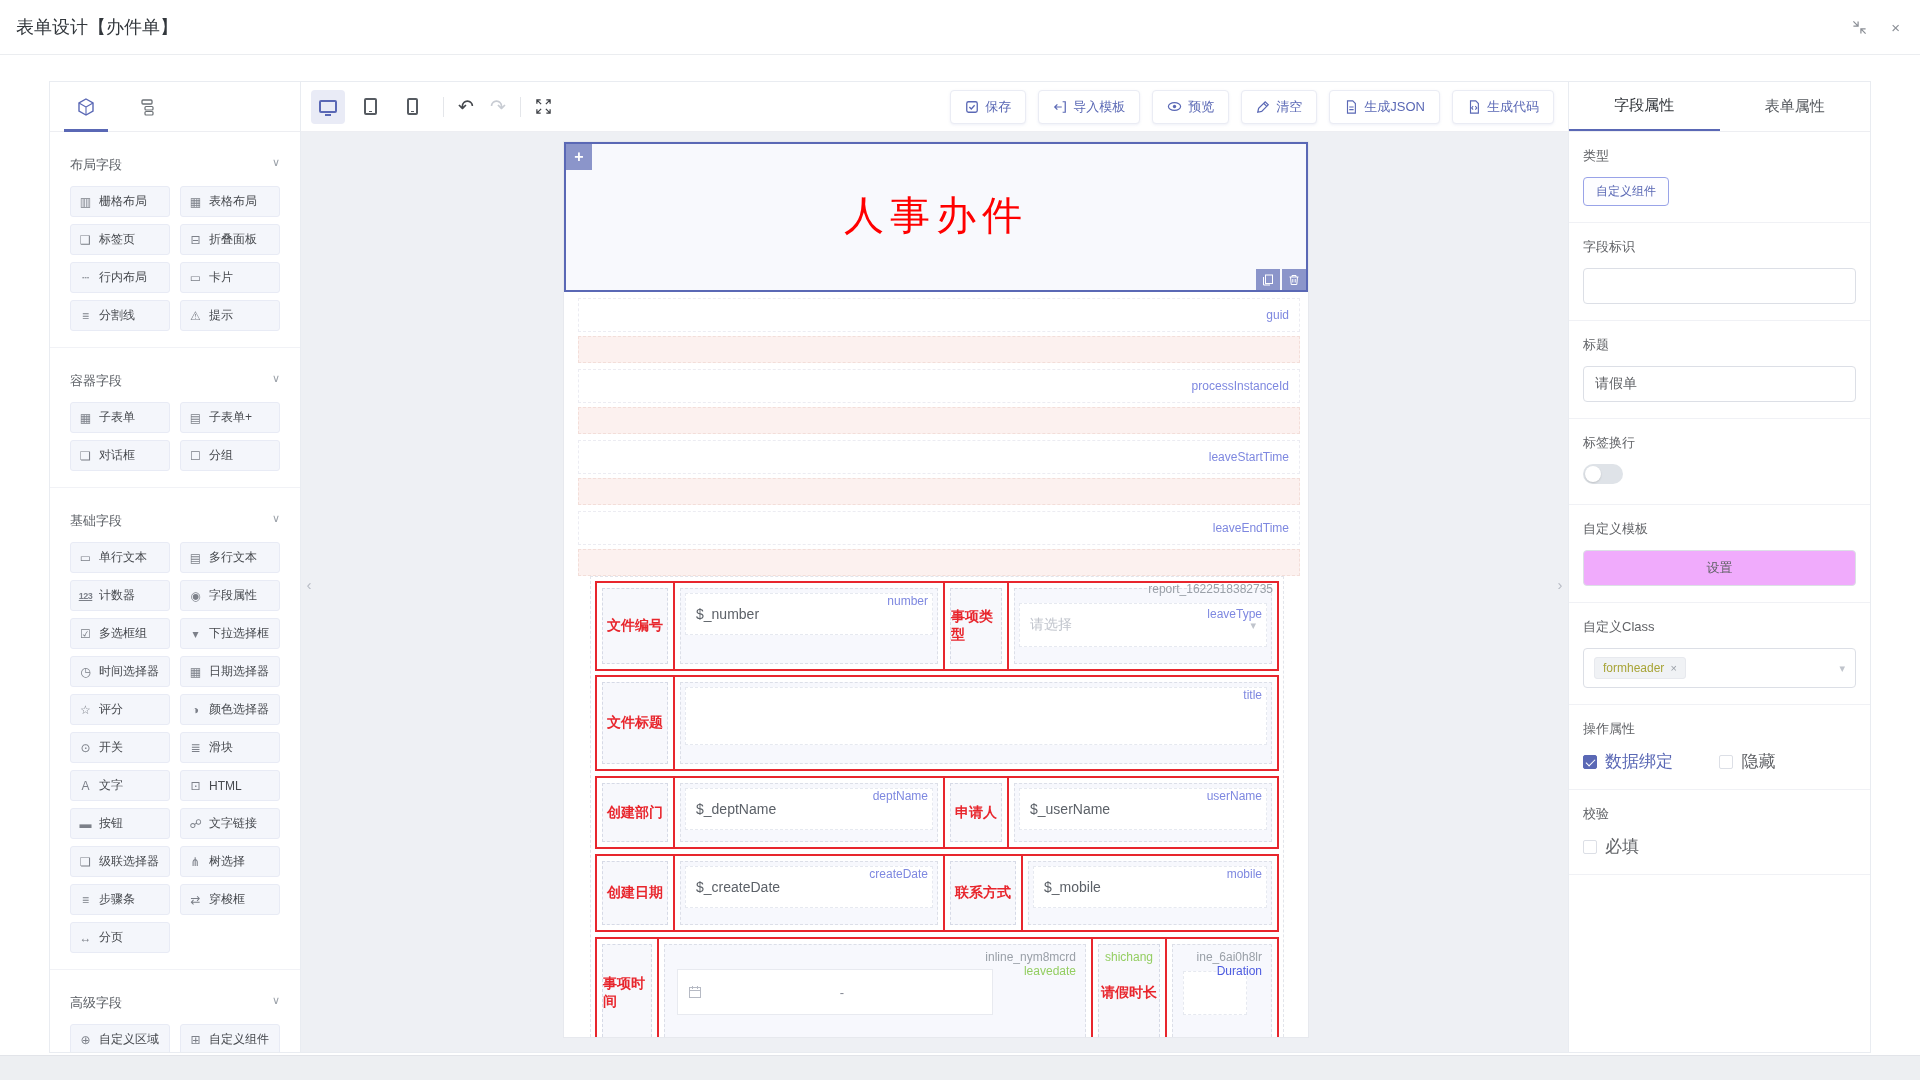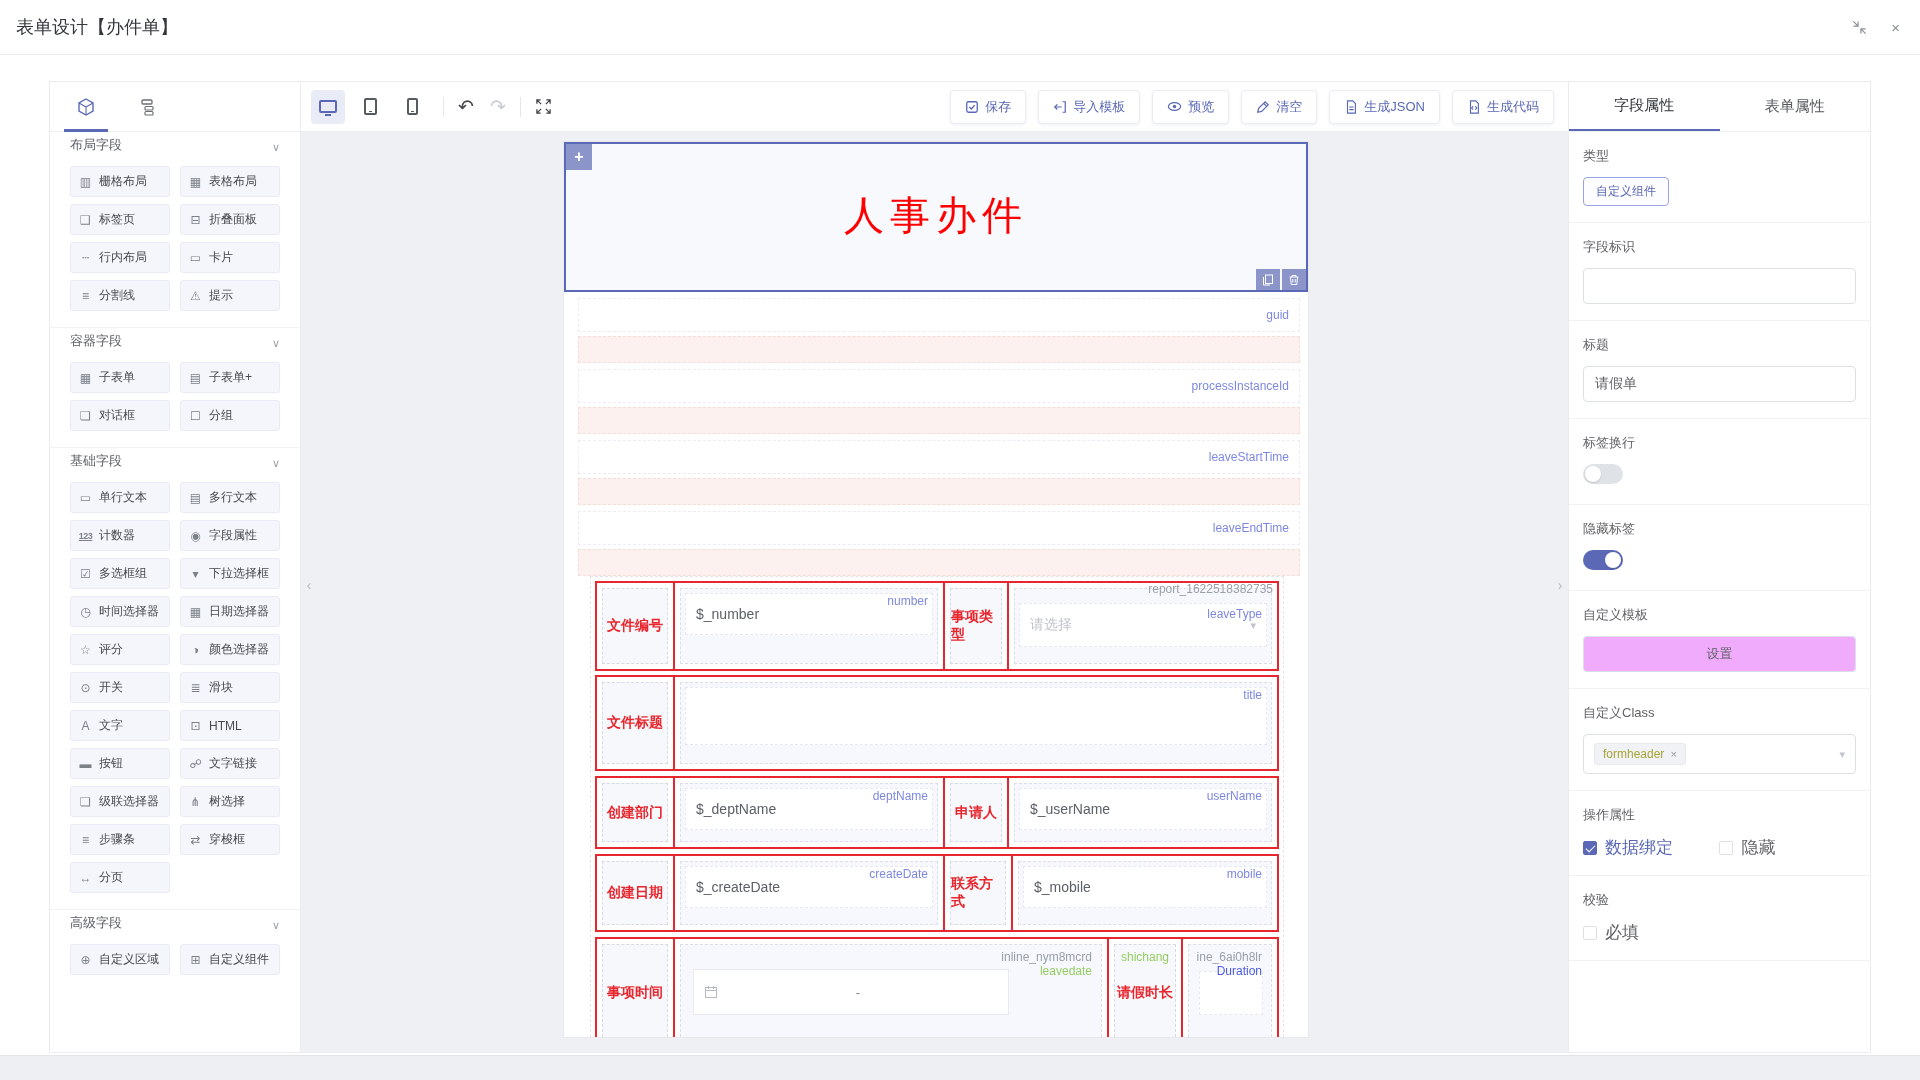--- a/index.html
+++ b/index.html
@@ -15,21 +15,21 @@
   .designer{position:absolute;left:49px;top:81px;width:1822px;height:972px;border:1px solid #e9ecf1;display:flex;background:#fff}
   
   .palette{width:251px;border-right:1px solid #e9ecf1;overflow:hidden;flex:none}
   .pal-head{height:50px;border-bottom:1px solid #edeef2;display:flex;align-items:center;padding-left:26px;gap:42px}
   .pal-tab{position:relative;color:#6b7075;display:flex}
   .pal-tab.active{color:#5a68b5}
   .pal-tab.active::after{content:'';position:absolute;left:-12px;right:-12px;bottom:-15px;height:3px;background:#5a68b5}
   .pal-body{height:921px;overflow:hidden}
   .pal-sec{padding-bottom:16px}
   .pal-sec+.pal-sec{border-top:1px solid #f1f2f6}
-  .sec-head{display:flex;align-items:flex-end;justify-content:space-between;margin:4px 20px 12px;font-size:13px;color:#5c6066;height:18px}
+  .sec-head{display:flex;align-items:flex-start;justify-content:space-between;margin:24px 20px 12px;font-size:13px;color:#5c6066;height:18px}
   .sec-chev{color:#9aa0a8;font-size:11px}
   .sec-grid{display:grid;grid-template-columns:100px 100px;column-gap:10px;row-gap:7px;padding-left:20px}
   .pal-item{width:100px;height:31px;display:flex;align-items:center;gap:6px;padding:0 7px;background:#f4f6fb;border:1px solid #e8ebf5;border-radius:3px;font-size:12px;color:#46494e;cursor:grab;white-space:nowrap}
   .pi-ic{color:#7c8089;font-size:12px;width:15px;text-align:center;flex:none}
   .pi-ic.num{font-size:9px;font-weight:bold;text-decoration:underline;letter-spacing:-.5px}
   
   .canvas{flex:1;display:flex;flex-direction:column;min-width:0}
   .c-toolbar{height:50px;border-bottom:1px solid #edeef2;display:flex;align-items:center;padding:0 10px;background:#fff}
   .dev{width:34px;height:34px;display:flex;align-items:center;justify-content:center;border-radius:4px;color:#565b61;cursor:pointer}
   .dev+.dev{margin-left:8px}
@@ -515,34 +515,34 @@
                   <div class="lbl-widget">创建日期</div>
                 </div>
                 <div class="t-cell" style="width: 270px;">
                   <div class="in-widget">
                     <span class="tag">createDate</span>
                     <div class="ipt">
                       <span class="val">$_createDate</span>
                     </div>
                   </div>
                 </div>
-                <div class="t-cell" style="width: 68px;">
+                <div class="t-cell" style="width: 78px;">
                   <div class="lbl-widget">联系方式</div>
                 </div>
                 <div class="t-cell" style="flex: 1 1 0%;">
                   <div class="in-widget">
                     <span class="tag">mobile</span>
                     <div class="ipt">
                       <span class="val">$_mobile</span>
                     </div>
                   </div>
                 </div>
               </div>
               <div class="t-row" style="height: 112px; margin-top: 5px;">
-                <div class="t-cell" style="width: 76px;">
+                <div class="t-cell" style="width: 60px;">
                   <div class="lbl-widget">事项时间</div>
                 </div>
                 <div class="t-cell" style="width: 434px;">
                   <div class="in-widget">
                     <span class="tag gy">inline_nym8mcrd</span>
                     <span class="tag g row2">leavedate</span>
                     <div class="datebox">
                       <span class="cal">
                         <svg width="14" height="14" viewBox="0 0 14 14">
                           <rect x="1.5" y="2.5" width="11" height="10" fill="none" stroke="#b6bac4"></rect>
@@ -586,24 +586,20 @@
       </div>
       <div class="p-group">
         <div class="p-label">标题</div>
         <input class="p-input" value="请假单" style="">
       </div>
       <div class="p-group">
         <div class="p-label">标签换行</div>
         <span class="toggle"></span>
       </div>
       <div class="p-group">
-        <div class="p-label">隐藏标签</div>
-        <span class="toggle on"></span>
-      </div>
-      <div class="p-group">
         <div class="p-label">自定义模板</div>
         <button class="p-btn">设置</button>
       </div>
       <div class="p-group">
         <div class="p-label">自定义Class</div>
         <div class="p-select">
           <span class="cls-tag">
               <span>formheader</span>
               <span class="x">×</span>
             </span>

